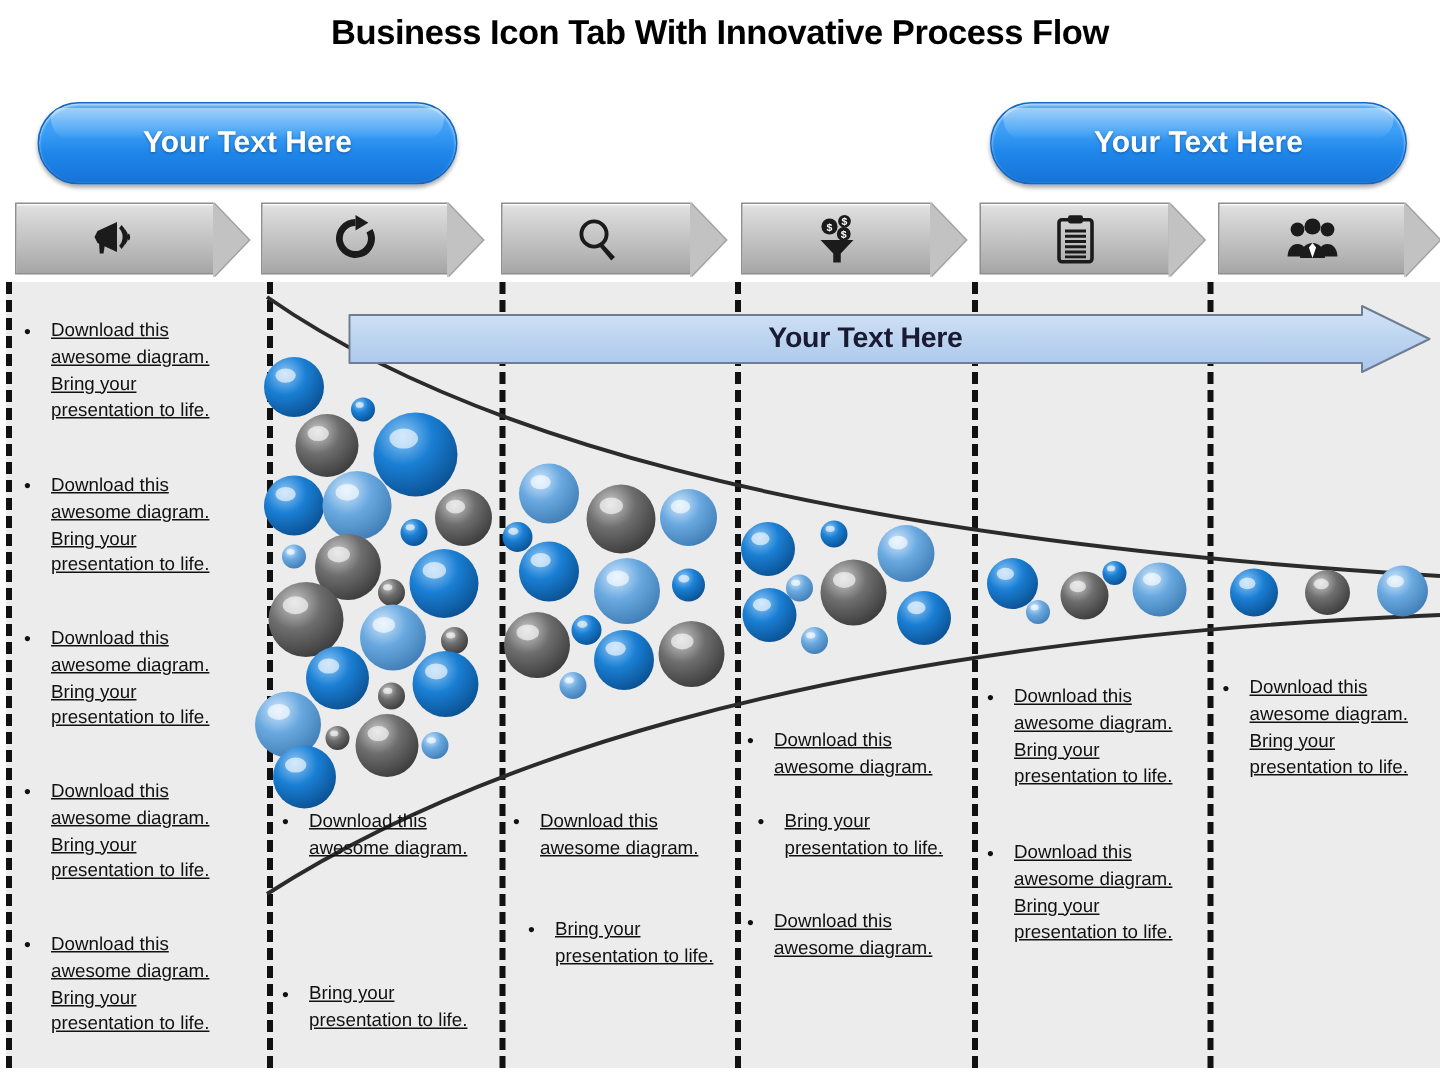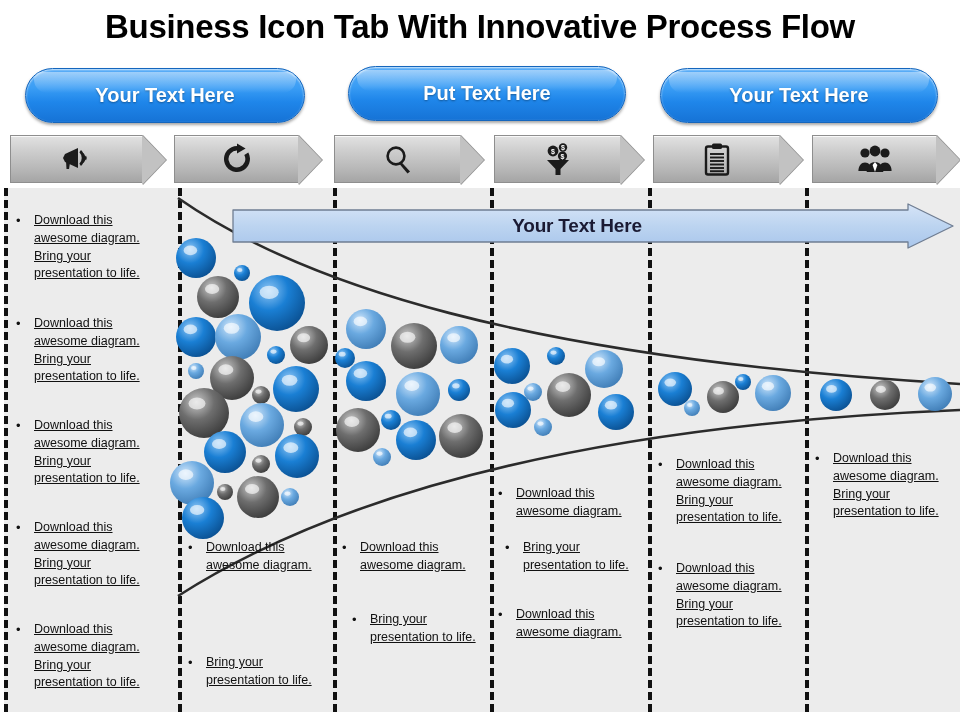--- a/index.html
+++ b/index.html
@@ -10,21 +10,21 @@
     position:relative;
   }
   #slide{position:absolute;left:0;top:0;width:960px;height:720px;background:#ffffff;}
 
   
   .title{
     position:absolute;left:0;top:8px;width:960px;
     text-align:center;
     font-family:"Liberation Sans", sans-serif;
     font-weight:bold;
-    font-size:33px;
+    font-size:23px;
     letter-spacing:-0.3px;
     color:#000000;
     white-space:nowrap;
   }
 
   
   .pill{
     position:absolute;height:55px;border-radius:28px;
     background:linear-gradient(180deg,#54aaf7 0%,#3b9ef5 35%,#1f86ea 62%,#1673d6 100%);
     box-shadow:inset 0 1px 2px rgba(255,255,255,.75), 0 2px 3px rgba(0,0,0,.35);
@@ -101,23 +101,20 @@
 </style>
 </head>
 <body>
 
 <div id="slide">
 
   <div class="title">Business Icon Tab With Innovative Process Flow</div>
 
   <div class="pill" id="pill0">
     <span>Your Text Here</span>
-  </div>
-  <div class="pill" id="pill1">
-    <span>Put Text Here</span>
   </div>
   <div class="pill" id="pill2">
     <span>Your Text Here</span>
   </div>
 
   <div class="chev" id="chev0">
     <span class="ico">
       <svg viewBox="0 0 36 36">
           <g fill="#1b1b1b">
         <path d="M4 17 L6 13 L19 7 L19 27 L6 21 Z"></path>

